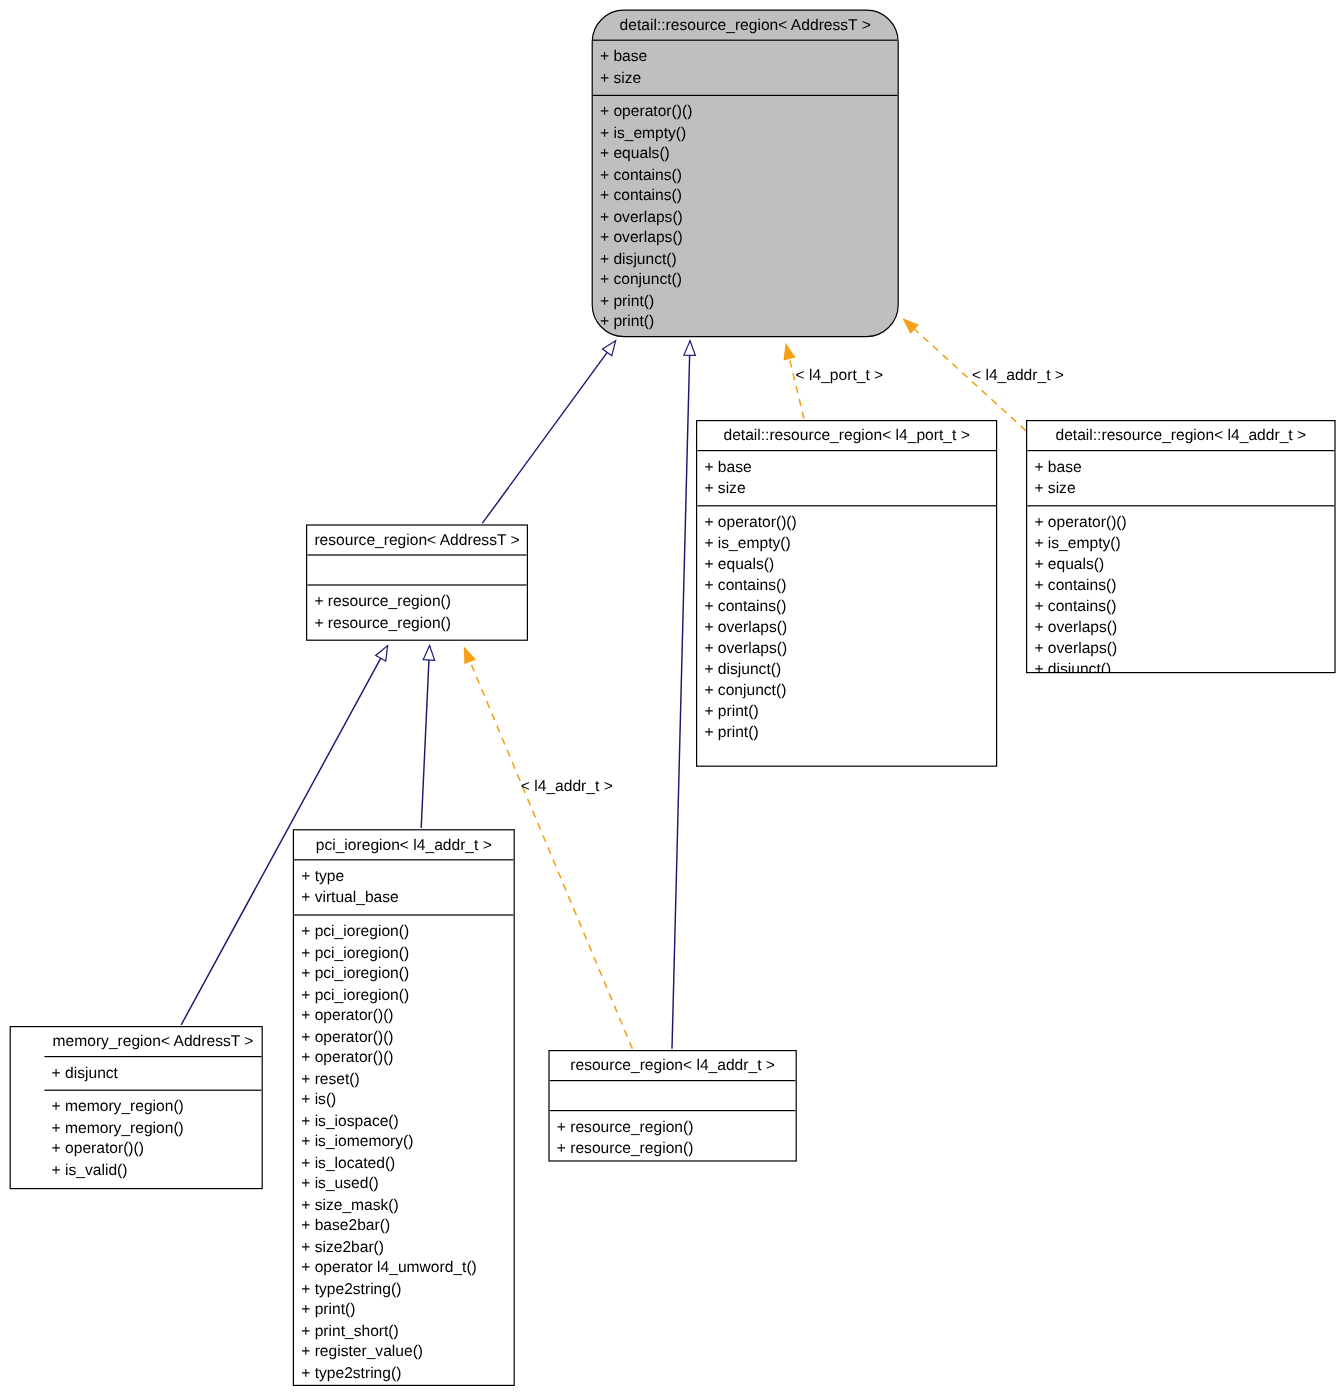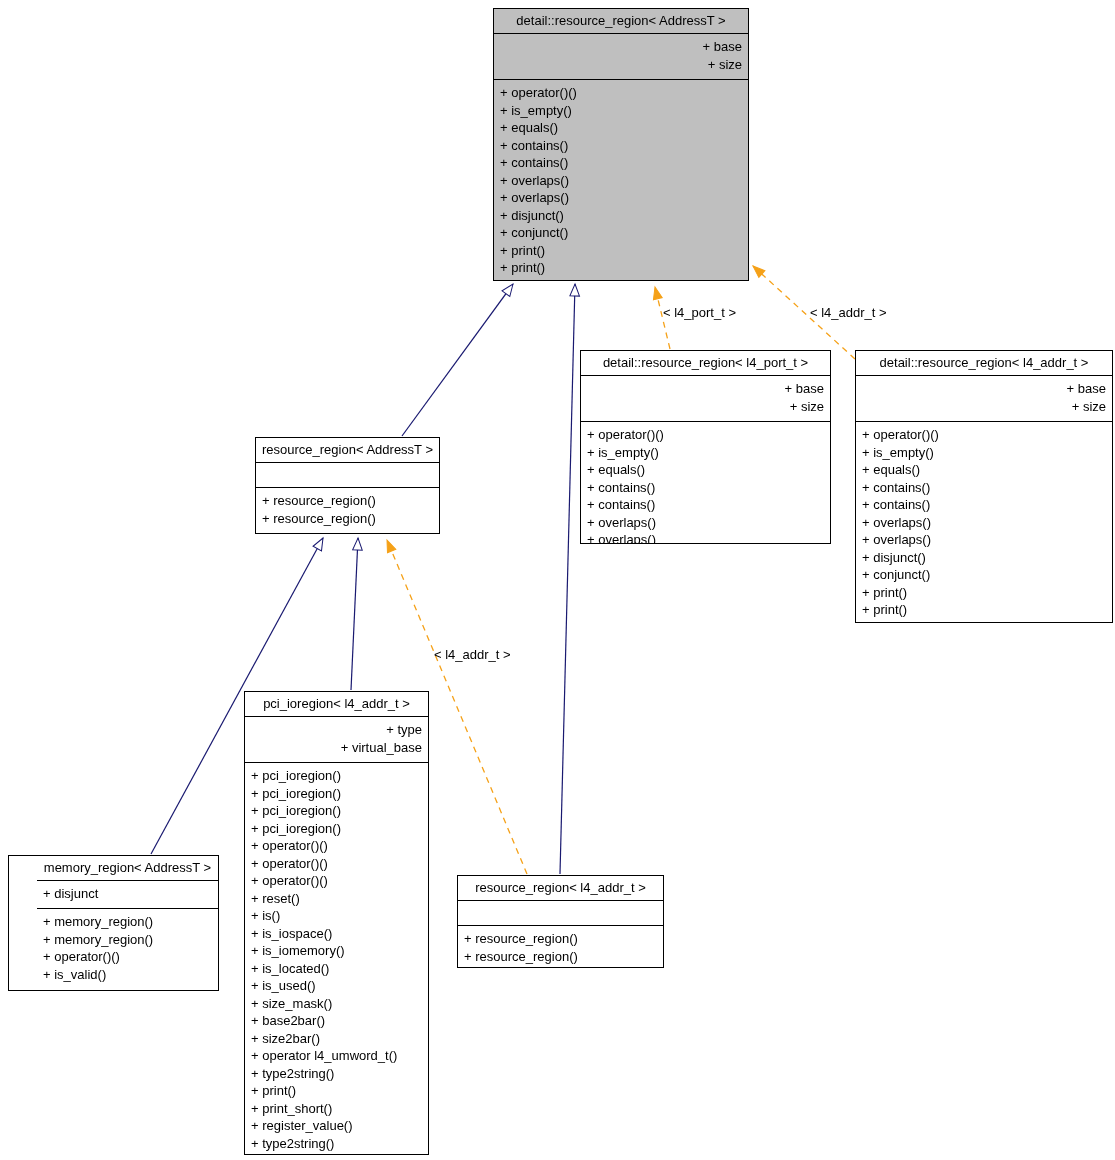--- a/index.html
+++ b/index.html
@@ -13,38 +13,38 @@
   }
   .uml-box {
     position:absolute;
     background:#ffffff;
     border:1px solid #000000;
     box-sizing:border-box;
     display:flex;
     flex-direction:column;
     overflow:hidden;
   }
-  .uml-box.highlight { background:#bfbfbf; }
+  .uml-box.highlight { background:#bfbfbf;border-radius:27px; }
   .uml-title {
     height:24px; line-height:24px;
     text-align:center;
     white-space:nowrap;
     border-bottom:1px solid #000000;
     padding:0 4px;
     flex:0 0 auto;
   }
   .uml-attrs {
     border-bottom:1px solid #000000;
     padding:4px 6px;
     box-sizing:border-box;
     flex:0 0 auto;
   }
   .attrs-0 { height:25px; }
   .attrs-1 { height:28px; }
-  .attrs-2 { height:46px;text-align:right; }
+  .attrs-2 { height:46px; }
   .uml-methods { padding:4px 6px; flex:1 1 auto; }
   .uml-row { height:17.5px; line-height:17.5px; white-space:nowrap; }
   #edges { position:absolute; left:0; top:0; pointer-events:none; }
   #edges text { font-family:"Liberation Sans", sans-serif; font-size:13px; fill:#000000; }
 </style>
 </head>
 <body>
 
 <div id="canvas">
 
@@ -95,42 +95,42 @@
 
   <div class="uml-box" style="left:255px; top:437px; width:185px; height:97px;">
     <div class="uml-title">resource_region&lt; AddressT &gt;</div>
     <div class="uml-attrs attrs-0"></div>
     <div class="uml-methods">
         <div class="uml-row">+ resource_region()</div>
         <div class="uml-row">+ resource_region()</div>
       </div>
   </div>
 
-  <div class="uml-box" style="left:580px; top:350px; width:251px; height:194px;">
+  <div class="uml-box" style="left:580px; top:350px; width:251px; height:289px;">
     <div class="uml-title">detail::resource_region&lt; l4_port_t &gt;</div>
     <div class="uml-attrs attrs-2">
         <div class="uml-row">+ base</div>
         <div class="uml-row">+ size</div>
       </div>
     <div class="uml-methods">
         <div class="uml-row">+ operator()()</div>
         <div class="uml-row">+ is_empty()</div>
         <div class="uml-row">+ equals()</div>
         <div class="uml-row">+ contains()</div>
         <div class="uml-row">+ contains()</div>
         <div class="uml-row">+ overlaps()</div>
         <div class="uml-row">+ overlaps()</div>
         <div class="uml-row">+ disjunct()</div>
         <div class="uml-row">+ conjunct()</div>
         <div class="uml-row">+ print()</div>
         <div class="uml-row">+ print()</div>
       </div>
   </div>
 
-  <div class="uml-box" style="left:855px; top:350px; width:258px; height:273px;">
+  <div class="uml-box" style="left:855px; top:350px; width:258px; height:211px;">
     <div class="uml-title">detail::resource_region&lt; l4_addr_t &gt;</div>
     <div class="uml-attrs attrs-2">
         <div class="uml-row">+ base</div>
         <div class="uml-row">+ size</div>
       </div>
     <div class="uml-methods">
         <div class="uml-row">+ operator()()</div>
         <div class="uml-row">+ is_empty()</div>
         <div class="uml-row">+ equals()</div>
         <div class="uml-row">+ contains()</div>

